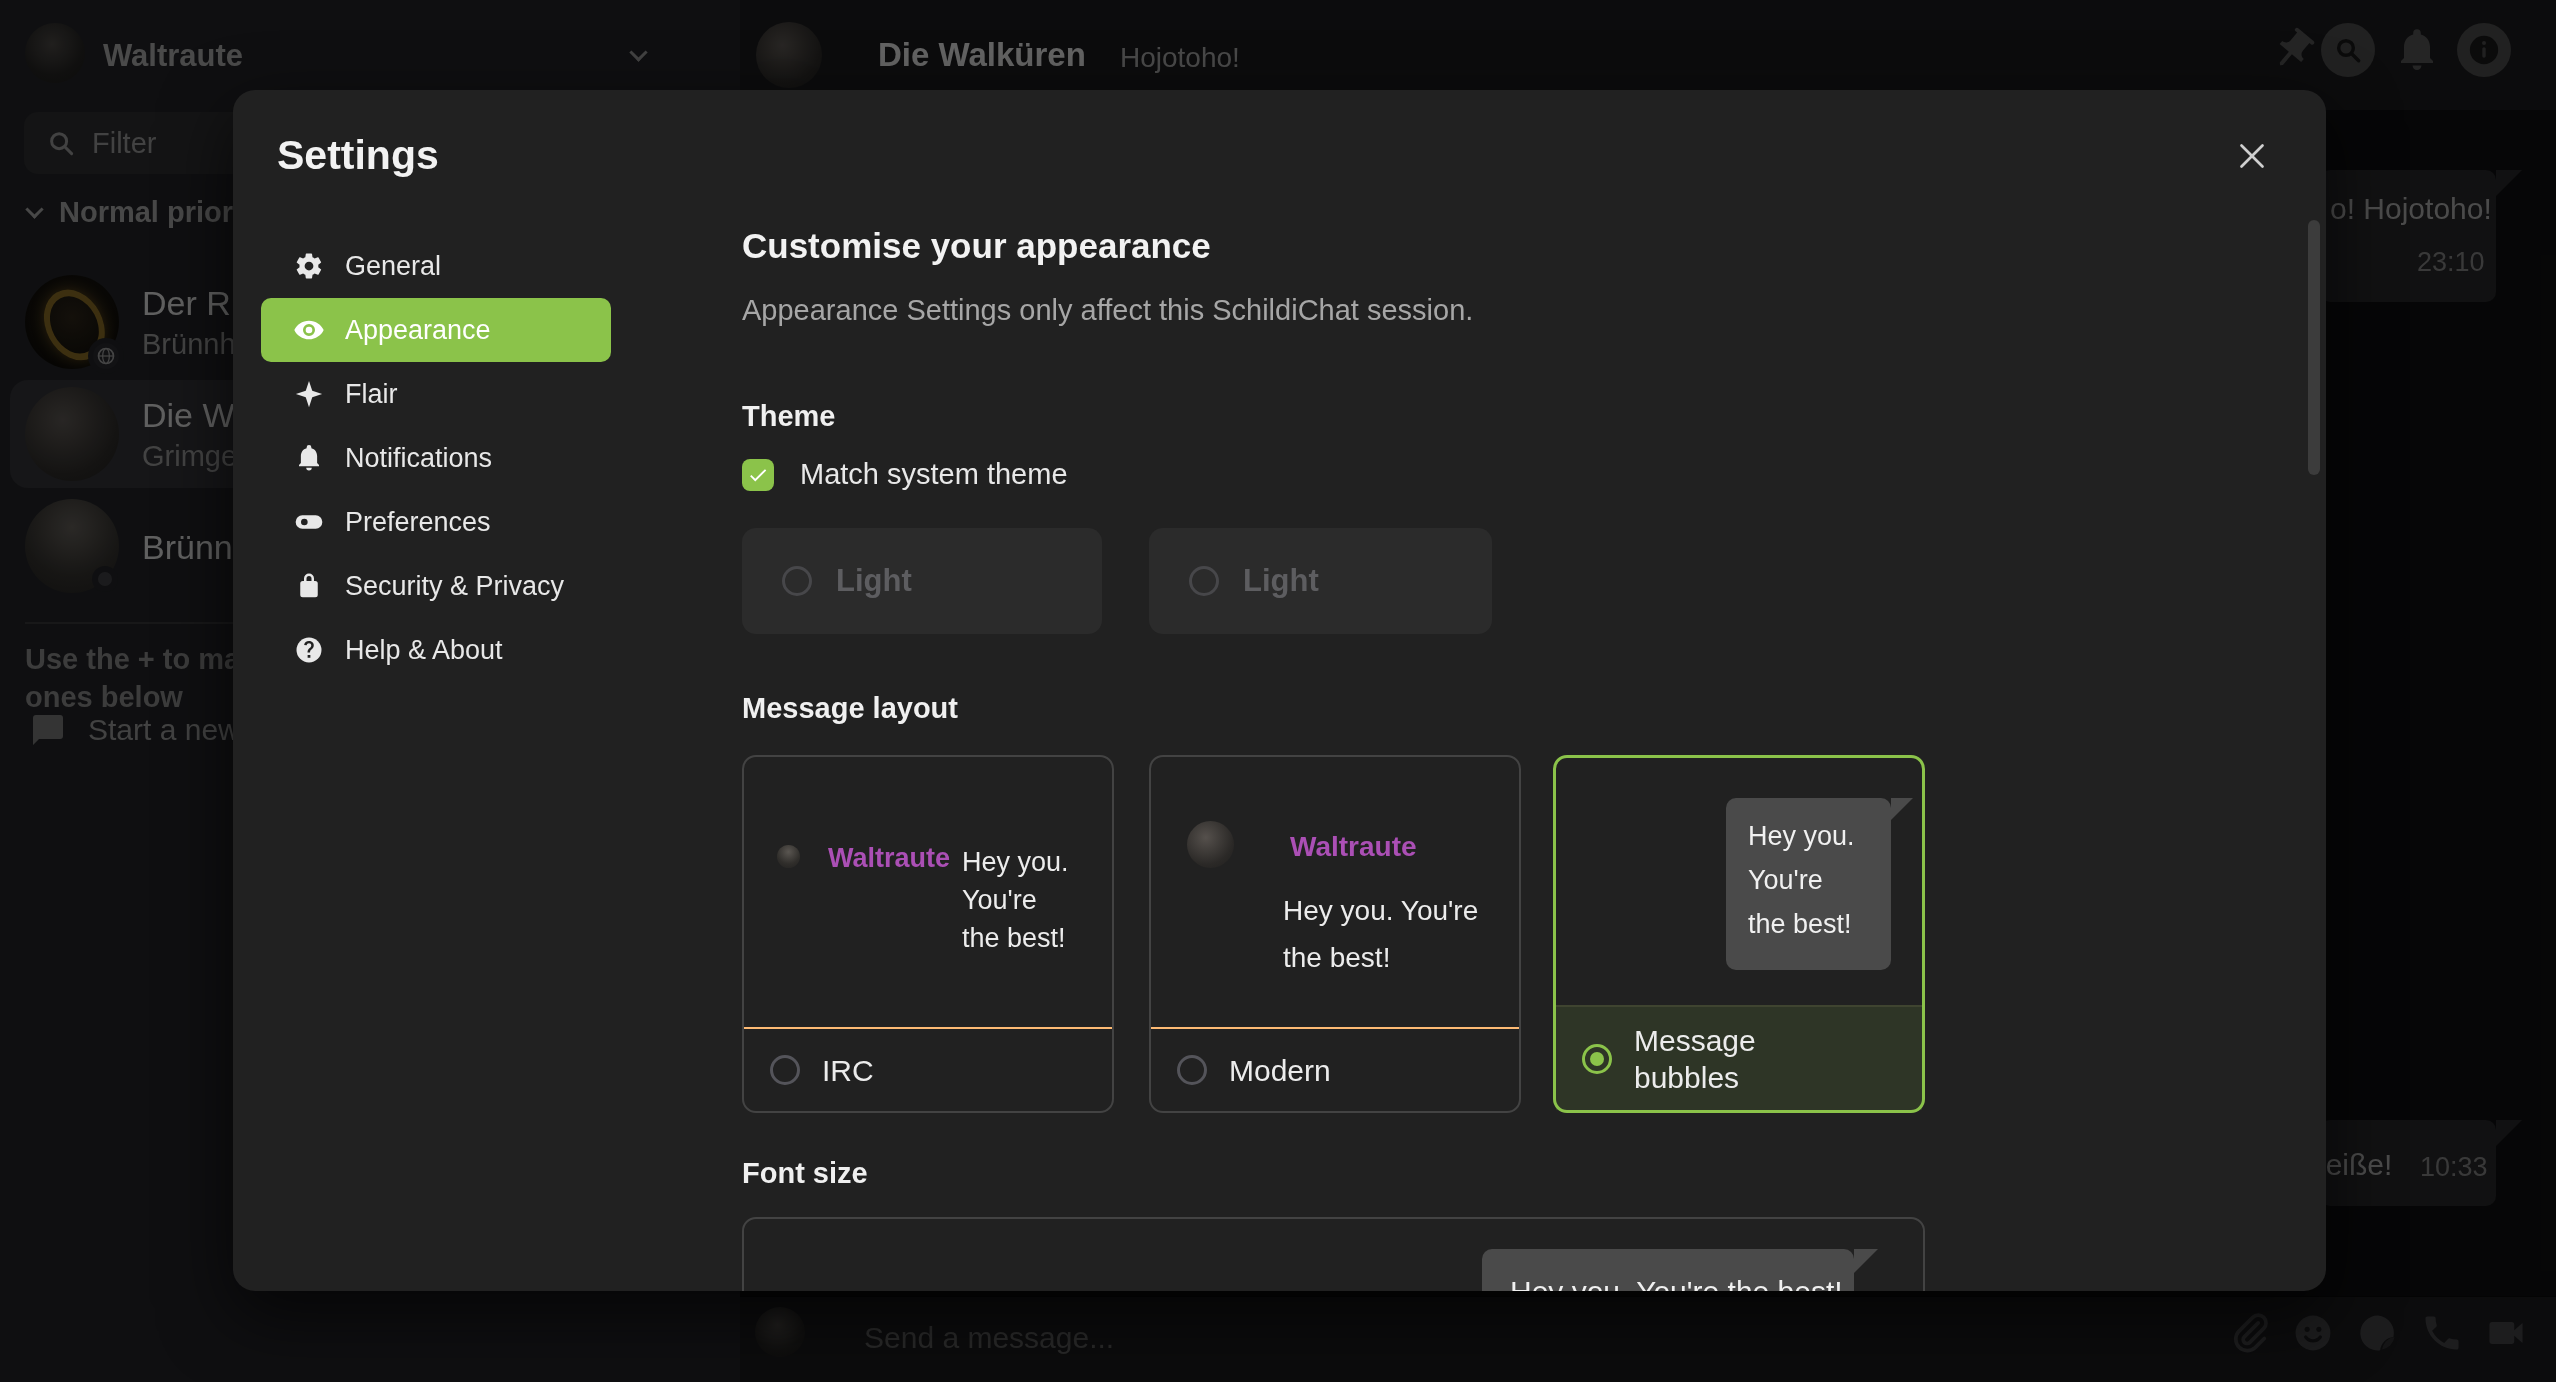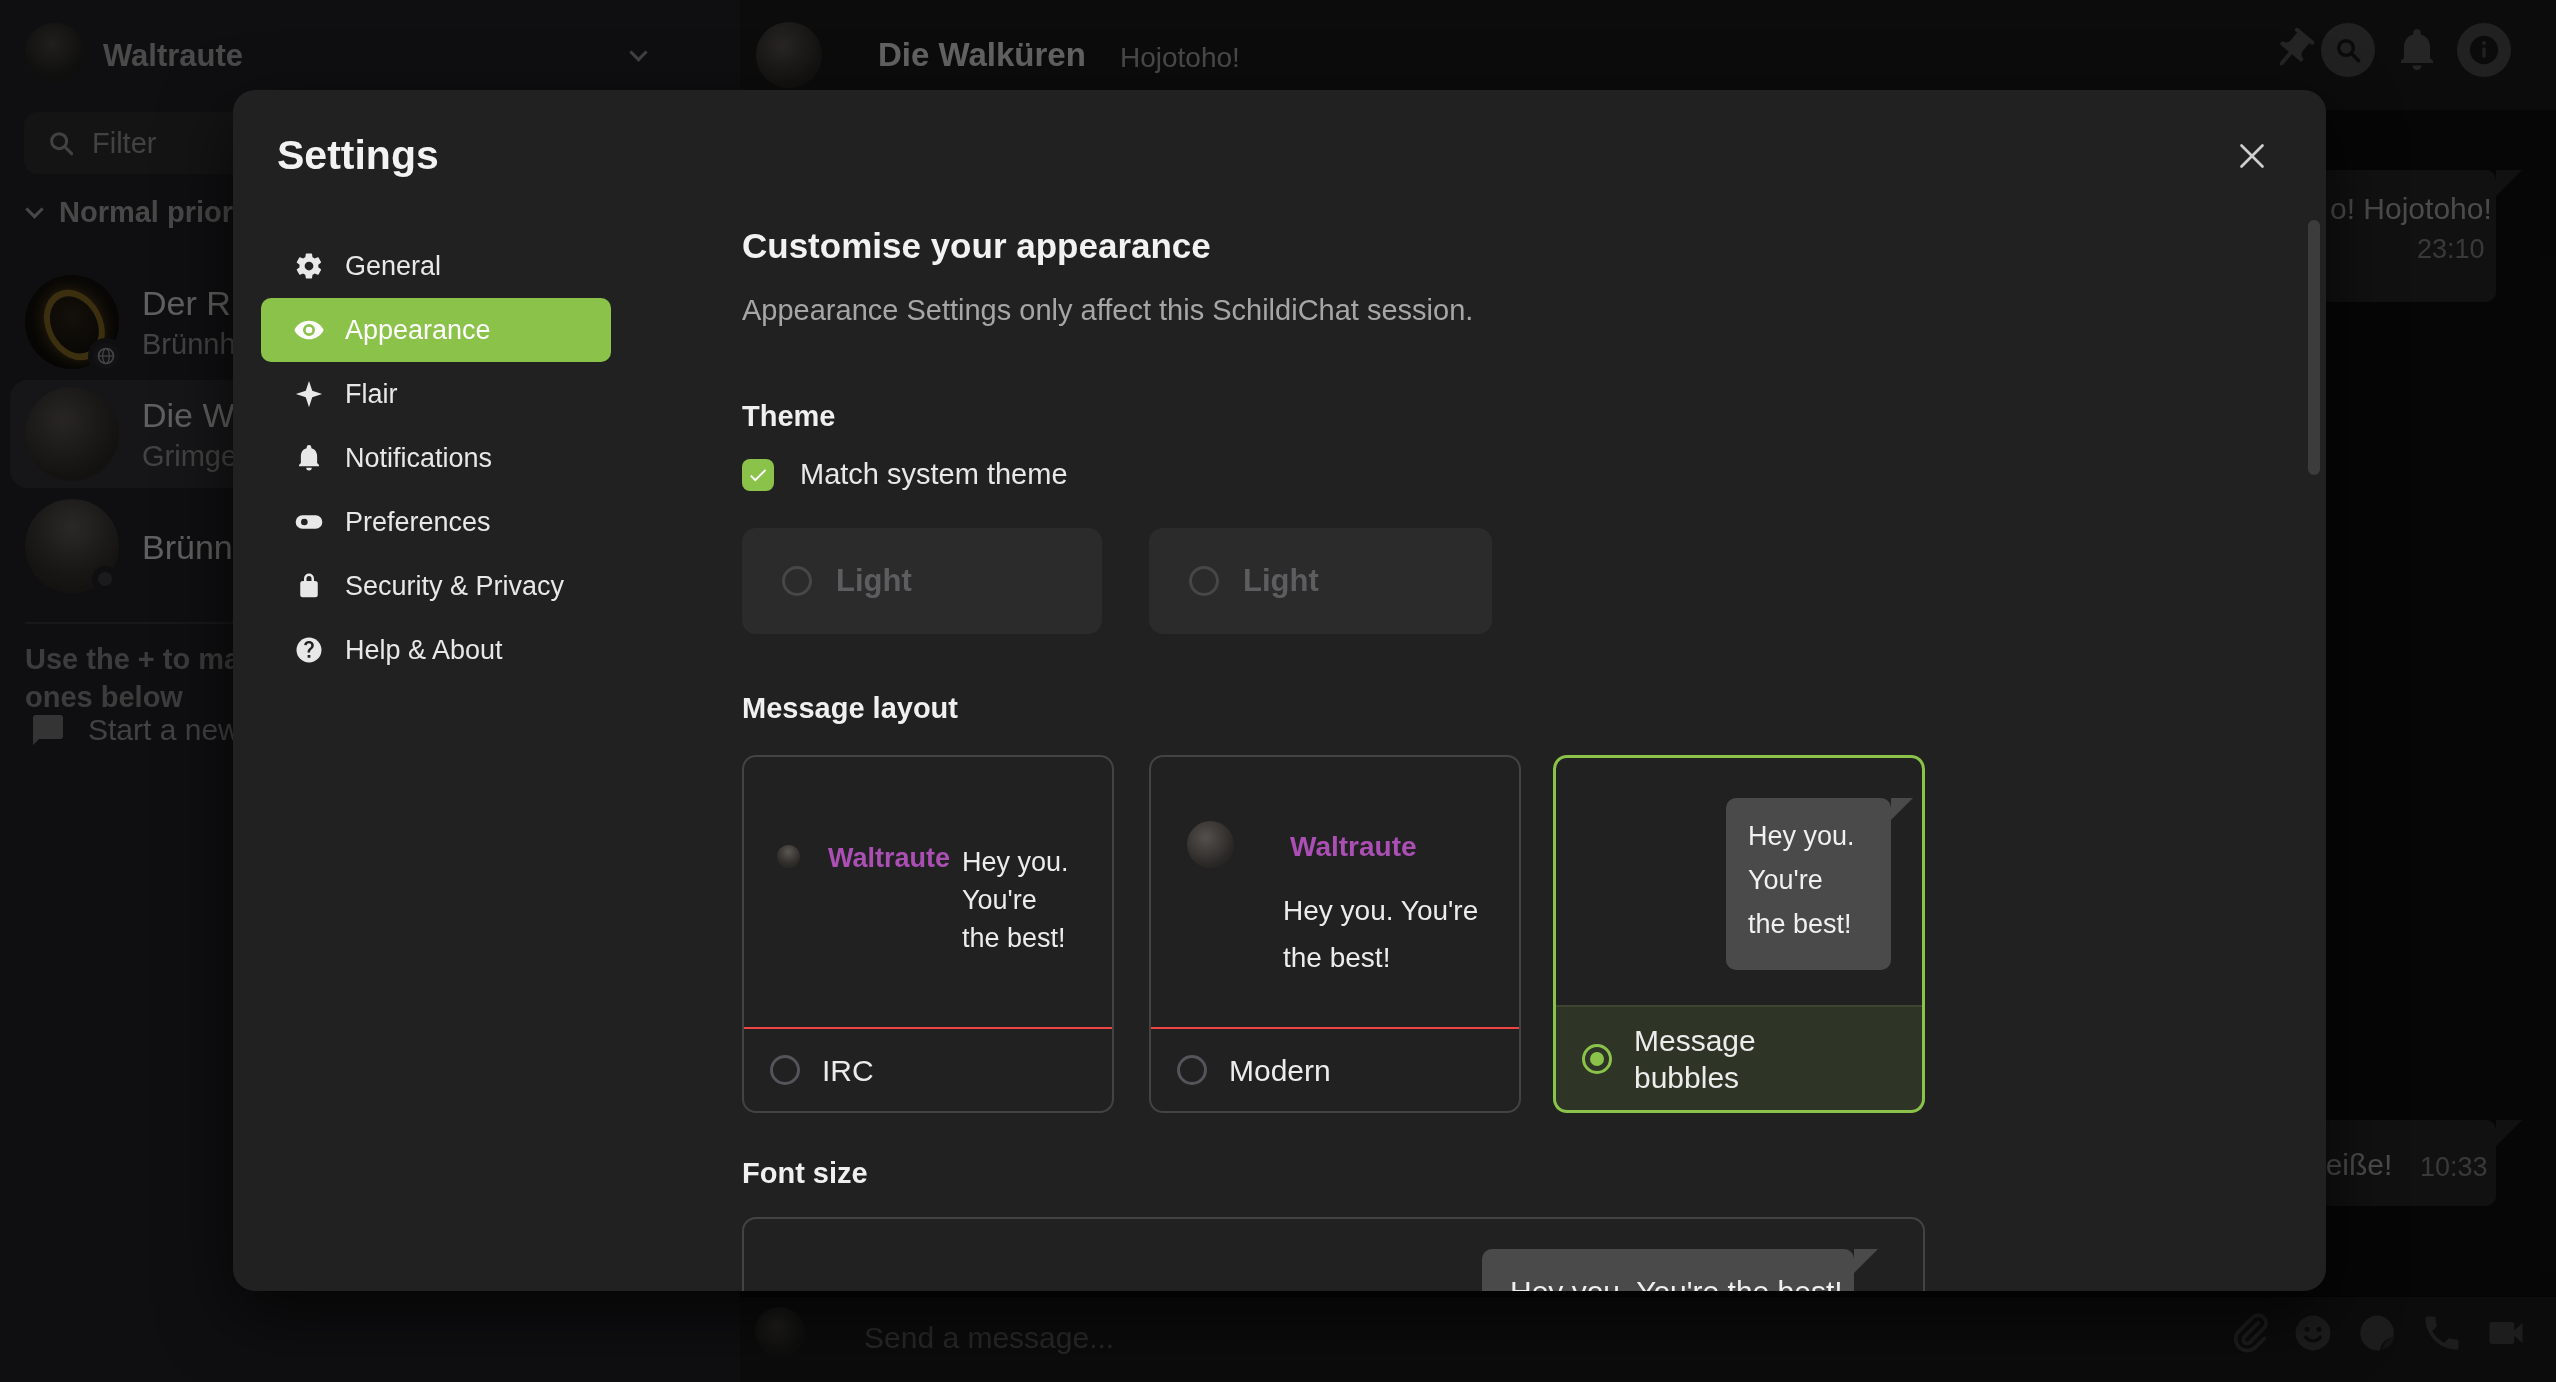--- a/index.html
+++ b/index.html
@@ -93,21 +93,21 @@
   .tcard{position:absolute;top:438px;height:106px;background:#2b2b2b;border-radius:14px;
          display:flex;align-items:center;padding-left:40px;gap:24px;
          font-size:31px;font-weight:700;color:#5d5d60;cursor:pointer;}
   .radio{width:30px;height:30px;border-radius:50%;border:3px solid #54545a;flex:none;position:relative;}
   .radio.dim{border-color:#47474a;}
   .radio.checked{border-color:#8bc34a;}
   .radio.checked::after{content:"";position:absolute;left:5px;top:5px;width:14px;height:14px;border-radius:50%;background:#8bc34a;}
 
   .lcard{position:absolute;top:665px;width:372px;height:358px;border:2px solid #434343;border-radius:14px;cursor:pointer;}
   .lcard.selected{border:3px solid #8bc34a;}
-  .card-foot{position:absolute;left:0;right:0;bottom:0;height:84px;border-top:2px solid #ef4444;
+  .card-foot{position:absolute;left:0;right:0;bottom:0;height:84px;border-top:2px solid #fdba74;
              display:flex;align-items:center;padding-left:26px;gap:22px;font-size:30px;color:#ececec;}
   .lcard.selected .card-foot{height:105px;background:rgba(139,195,74,.13);border-top:2px solid #3f4430;}
   .foot-label{line-height:37px;}
   .lcard.selected .foot-label{width:160px;}
 
   .pv-av{position:absolute;}
   .pv-sender{position:absolute;font-weight:700;color:#ab4fb5;white-space:nowrap;}
   .pv-line{display:block;white-space:nowrap;}
   .irc-sender{left:84px;top:86px;font-size:27px;}
   .irc-av{left:33px;top:88px;width:23px;height:23px;}
@@ -221,21 +221,21 @@
             <rect x="10.8" y="10" width="2.4" height="7.5" rx="1.2" fill="#464646"></rect>
             <circle cx="12" cy="7" r="1.4" fill="#464646"></circle>
           </svg>
       </span>
     </header>
 
     <div class="msg" style="left:1580px;top:170px;">
       <div class="msg-rect" style="width:176px;height:132px;"></div>
       <div class="msg-tail" style="left:176px;top:0;"></div>
       <div class="msg-text" style="left:10px;top:22px;">o! Hojotoho!</div>
-      <div class="msg-time" style="left:97px;top:64px;">23:10</div>
+      <div class="msg-time" style="left:97px;top:77px;">23:10</div>
     </div>
     <div class="msg" style="left:1580px;top:1120px;">
       <div class="msg-rect" style="width:176px;height:86px;"></div>
       <div class="msg-tail" style="left:176px;top:0;"></div>
       <div class="msg-text" style="left:-16px;top:28px;">weiße!</div>
       <div class="msg-time" style="left:100px;top:32px;">10:33</div>
     </div>
 
     <footer class="composer">
       <div class="av av-user comp-avatar"></div>

